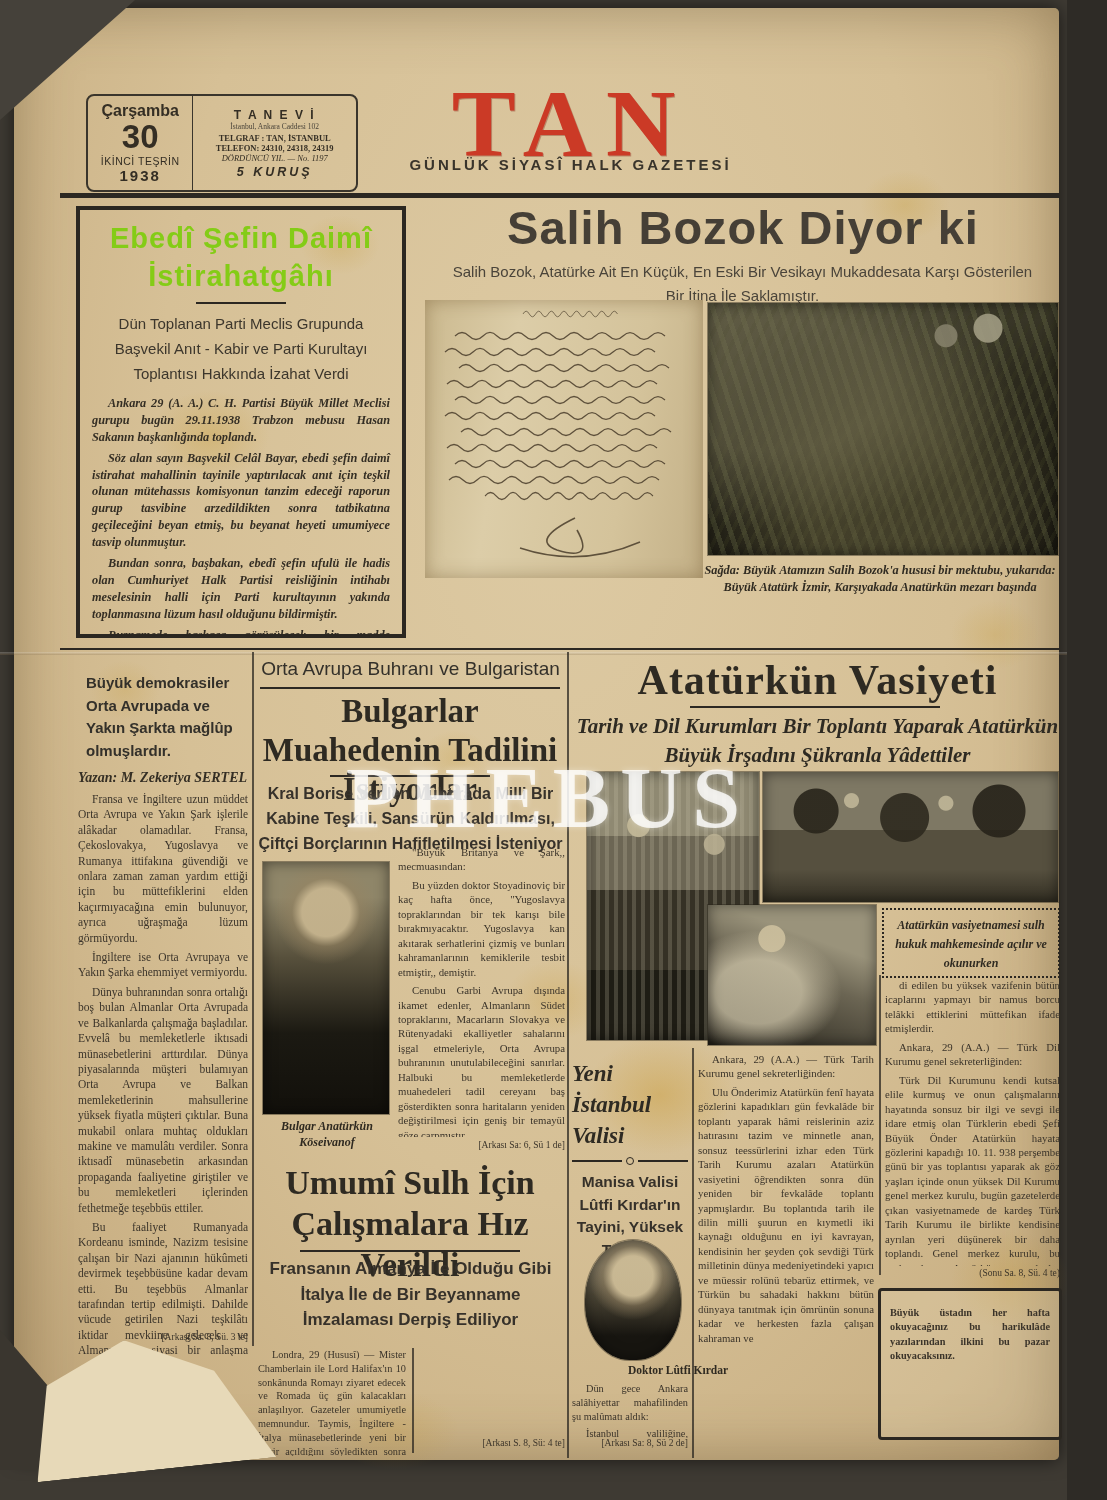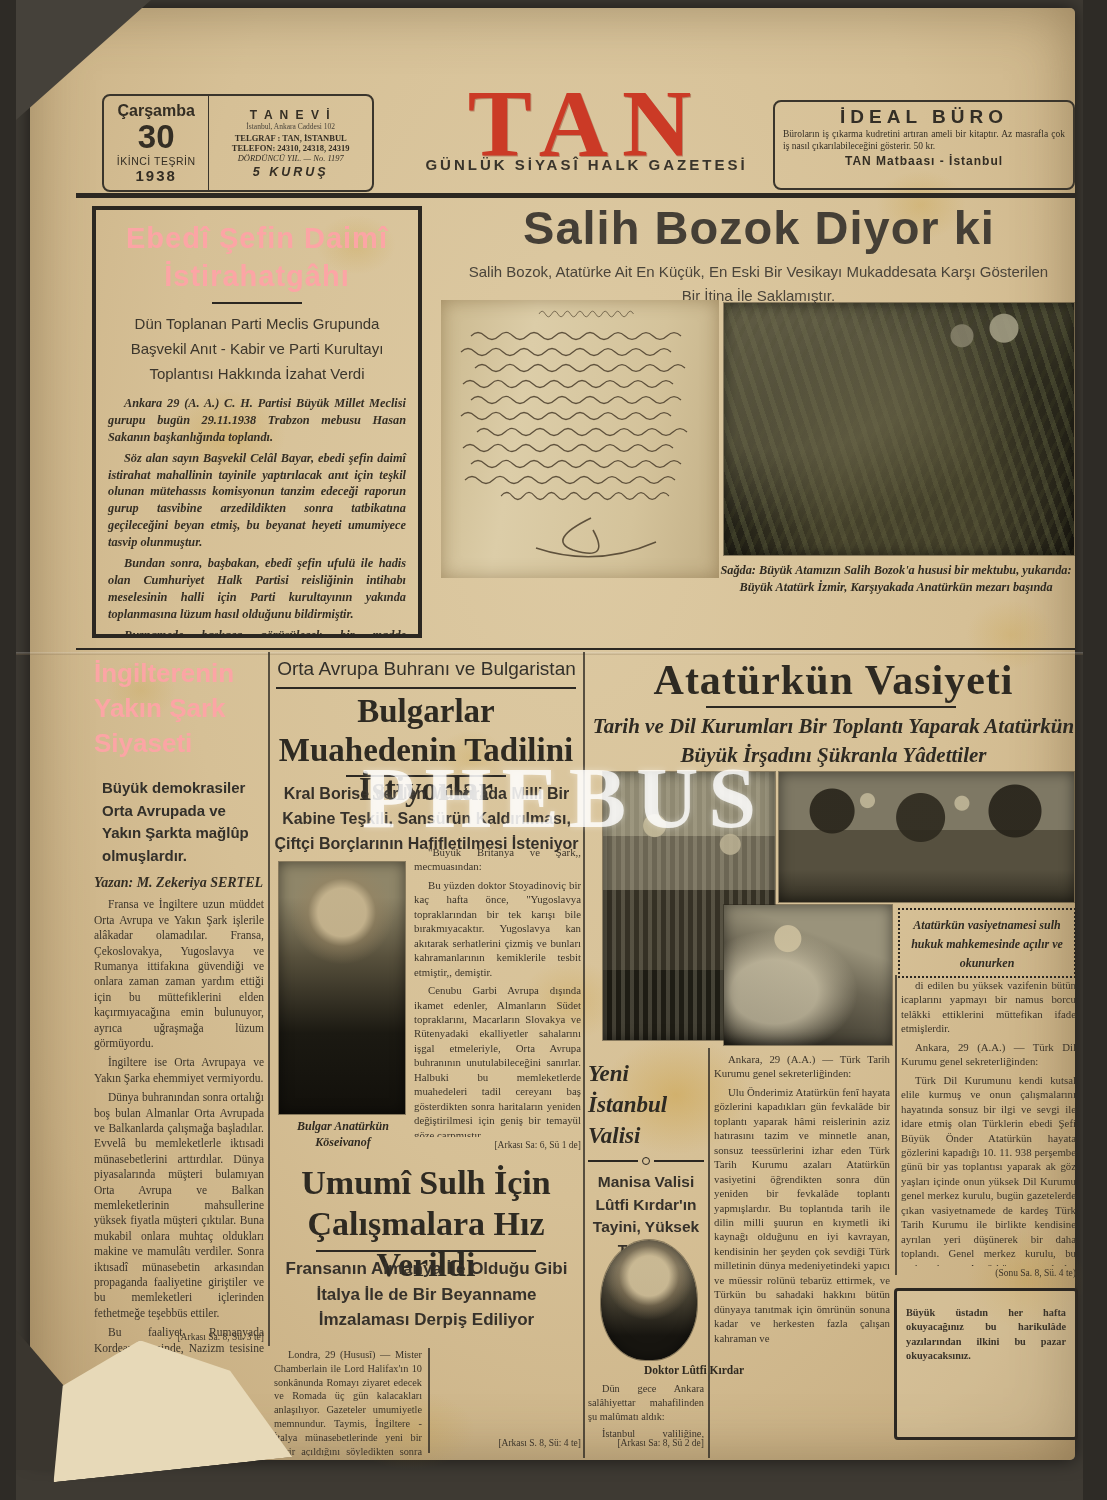--- a/index.html
+++ b/index.html
@@ -1,17 +1,17 @@
 <!DOCTYPE html>
 <html><head>
 <meta charset="utf-8">
 <style>
   html,body{margin:0;padding:0;background:#2e2b26;}
   .page{position:relative;width:1067px;height:1500px;background:#3e3a33;overflow:hidden;
-        font-family:"Liberation Serif",serif;color:#342e24;margin-left:16px;}
+        font-family:"Liberation Serif",serif;color:#342e24;}
   .abs{position:absolute;}
   .san{font-family:"Liberation Sans",sans-serif;}
   .ser{font-family:"Liberation Serif",serif;}
   .just{text-align:justify;}
   .ctr{text-align:center;}
   .paper{position:absolute;left:14px;top:8px;right:8px;bottom:40px;border-radius:5px;
         background:radial-gradient(ellipse at 52% 32%,#ddcaa3 0%,#d6c096 52%,#cab185 82%,#b79d72 100%);
         box-shadow:inset 0 0 60px rgba(90,70,40,.45), 0 0 18px rgba(0,0,0,.6);}
   .stain{position:absolute;border-radius:50%;pointer-events:none;}
   .crease{position:absolute;left:0;width:100%;height:3px;pointer-events:none;
@@ -30,21 +30,21 @@
   .infobox .cell-l{width:40%;border-right:1.5px solid #3a352c;display:flex;flex-direction:column;
         justify-content:center;align-items:center;padding:2px 0;}
   .infobox .cell-r{width:60%;display:flex;flex-direction:column;justify-content:center;align-items:center;padding:2px 3px;}
   .logo{left:398px;top:76px;width:345px;text-align:center;font-family:"Liberation Serif",serif;
         font-weight:bold;font-size:96px;line-height:1;color:#cb3a26;letter-spacing:14px;
         text-shadow:1px 1px 0 rgba(120,30,15,.35);}
   .tagline{left:398px;top:156px;width:345px;text-align:center;font-weight:bold;font-size:15px;
         letter-spacing:3px;color:#39342b;}
   .adbox{left:757px;top:100px;width:302px;height:90px;border:2.5px solid #3a352c;border-radius:8px;padding:4px 8px;box-sizing:border-box;}
   
-  .h-sans{font-family:"Liberation Sans",sans-serif;font-weight:bold;color:#fca5a5;}
+  .h-sans{font-family:"Liberation Sans",sans-serif;font-weight:bold;color:#84cc16;}
   .h-ser{font-family:"Liberation Serif",serif;font-weight:bold;color:#2e2a22;}
   .body-txt{font-size:11.5px;line-height:1.34;color:#3b342a;}
   .body-txt p{margin:0 0 4px 0;text-indent:14px;text-align:justify;}
   .cont{font-size:9.5px;color:#3b342a;text-align:right;}
   .photo{position:absolute;box-shadow:0 0 0 1px rgba(40,35,25,.45), inset 0 0 14px rgba(0,0,0,.5);}
   .capt{font-style:italic;font-weight:bold;color:#2f2a21;text-align:center;}
   .watermark{position:absolute;left:346px;top:748px;font-family:"Liberation Serif",serif;
         font-weight:bold;font-size:86px;letter-spacing:10px;color:rgba(255,255,255,.8);z-index:40;
         text-shadow:0 0 6px rgba(255,255,255,.35);pointer-events:none;}
   .vrule{position:absolute;width:1.5px;background:rgba(44,40,34,.75);}
@@ -81,25 +81,20 @@
       <div style="font-weight:bold;font-size:8.5px;margin-top:2px;">TELGRAF : TAN, İSTANBUL</div>
       <div style="font-weight:bold;font-size:8.5px;">TELEFON: 24310, 24318, 24319</div>
       <div style="font-size:8.5px;font-style:italic;">DÖRDÜNCÜ YIL. — No. 1197</div>
       <div class="san" style="font-weight:bold;font-size:12.5px;font-style:italic;letter-spacing:3px;margin-top:2px;">5 KURUŞ</div>
     </div>
   </div>
 
   <div class="abs logo">TAN</div>
   <div class="abs tagline san">GÜNLÜK SİYASÎ HALK GAZETESİ</div>
 
-  <div class="abs adbox">
-    <div class="san ctr" style="font-weight:bold;font-size:19px;letter-spacing:5px;color:#332e26;">İDEAL BÜRO</div>
-    <div class="just" style="font-size:9.5px;line-height:1.25;margin-top:1px;">Büroların iş çıkarma kudretini artıran ameli bir kitaptır. Az masrafla çok iş nasıl çıkarılabileceğini gösterir. 50 kr.</div>
-    <div class="san ctr" style="font-weight:bold;font-size:12px;letter-spacing:1px;margin-top:1px;">TAN Matbaası - İstanbul</div>
-  </div>
 
   <div class="rule" style="left:60px;top:193px;width:1000px;height:5px;"></div>
 
   <div class="abs" style="left:76px;top:206px;width:330px;height:432px;border:4px solid #2b2721;padding:10px 12px;box-sizing:border-box;overflow:hidden;">
     <div class="h-sans ctr" style="font-size:29px;line-height:1.3;letter-spacing:1px;">Ebedî Şefin Daimî İstirahatgâhı</div>
     <div style="width:90px;height:2px;background:#2b2721;margin:7px auto 8px auto;"></div>
     <div class="san ctr" style="font-size:15px;line-height:1.65;color:#3c362c;">Dün Toplanan Parti Meclis Grupunda Başvekil Anıt - Kabir ve Parti Kurultayı Toplantısı Hakkında İzahat Verdi</div>
     <div style="margin-top:8px;font-style:italic;font-weight:bold;font-size:12.3px;line-height:1.38;">
       <p class="just" style="margin:0 0 4px;text-indent:16px;">Ankara 29 (A. A.) C. H. Partisi Büyük Millet Meclisi gurupu bugün 29.11.1938 Trabzon mebusu Hasan Sakanın başkanlığında toplandı.</p>
       <p class="just" style="margin:0 0 4px;text-indent:16px;">Söz alan sayın Başvekil Celâl Bayar, ebedi şefin daimî istirahat mahallinin tayinile yaptırılacak anıt için teşkil olunan mütehassıs komisyonun tanzim edeceği raporun gurup tasvibine arzedildikten sonra tatbikatına geçileceğini beyan etmiş, bu beyanat heyeti umumiyece tasvip olunmuştur.</p>
@@ -147,21 +142,20 @@
 
   <div class="abs capt" style="left:700px;top:562px;width:360px;font-size:12.3px;line-height:1.4;">Sağda: Büyük Atamızın Salih Bozok'a hususi bir mektubu, yukarıda: Büyük Atatürk İzmir, Karşıyakada Anatürkün mezarı başında</div>
 
   <div class="rule" style="left:60px;top:648px;width:1000px;height:2px;"></div>
   <div class="vrule" style="left:252px;top:652px;height:694px;"></div>
   <div class="vrule" style="left:567px;top:652px;height:806px;"></div>
   <div class="vrule" style="left:692px;top:1048px;height:410px;"></div>
   <div class="vrule" style="left:879px;top:975px;height:300px;"></div>
 
   <div class="abs" style="left:78px;top:656px;width:170px;height:700px;overflow:hidden;">
-    <div class="h-sans" style="font-size:26px;line-height:1.35;">İngilterenin Yakın Şark Siyaseti</div>
     <div class="san" style="font-weight:bold;font-size:15px;line-height:1.5;margin-top:16px;padding-left:8px;color:#33302a;">Büyük demokrasiler Orta Avrupada ve Yakın Şarkta mağlûp olmuşlardır.</div>
     <div class="ser" style="font-weight:bold;font-style:italic;font-size:14px;margin-top:8px;">Yazan: M. Zekeriya SERTEL</div>
     <div class="body-txt" style="margin-top:6px;">
       <p>Fransa ve İngiltere uzun müddet Orta Avrupa ve Yakın Şark işlerile alâkadar olamadılar. Fransa, Çekoslovakya, Yugoslavya ve Rumanya ittifakına güvendiği ve onlara zaman zaman yardım ettiği için bu müttefiklerini elden kaçırmıyacağına emin bulunuyor, ayrıca uğraşmağa lüzum görmüyordu.</p>
       <p>İngiltere ise Orta Avrupaya ve Yakın Şarka ehemmiyet vermiyordu.</p>
       <p>Dünya buhranından sonra ortalığı boş bulan Almanlar Orta Avrupada ve Balkanlarda çalışmağa başladılar. Evvelâ bu memleketlerle iktısadi münasebetlerini arttırdılar. Dünya piyasalarında müşteri bulamıyan Orta Avrupa ve Balkan memleketlerinin mahsullerine yüksek fiyatla müşteri çıktılar. Buna mukabil onlara muhtaç oldukları makine ve mamulâtı verdiler. Sonra iktısadî münasebetin arkasından propaganda faaliyetine giriştiler ve bu memleketleri içlerinden fethetmeğe teşebbüs ettiler.</p>
       <p>Bu faaliyet Rumanyada Kordeanu isminde, Nazizm tesisine çalışan bir Nazi ajanının hükûmeti devirmek teşebbüsüne kadar devam etti. Bu teşebbüs Almanlar tarafından tertip edilmişti. Dahilde vücude getirilen Nazi teşkilâtı iktidar mevkiine gelecek ve Almanya ile siyasi bir anlaşma yapacaktı.</p>
 
     </div>
   </div>

